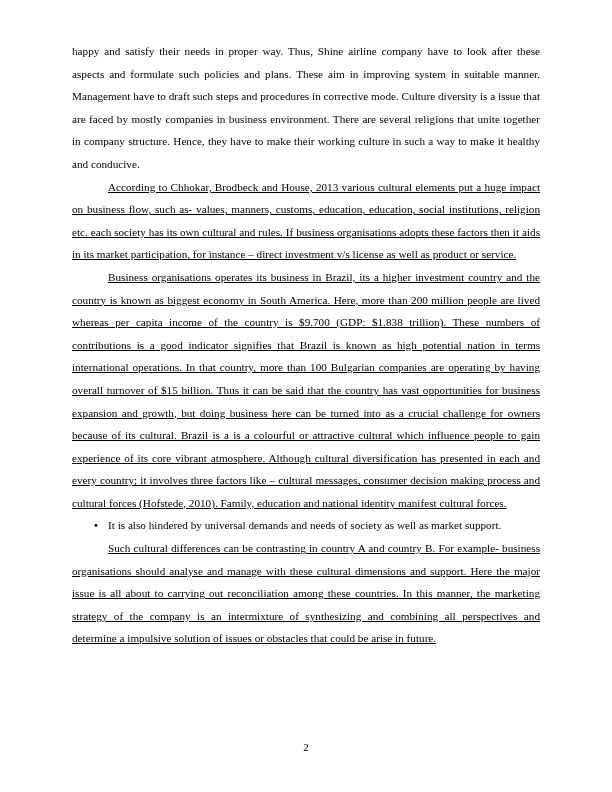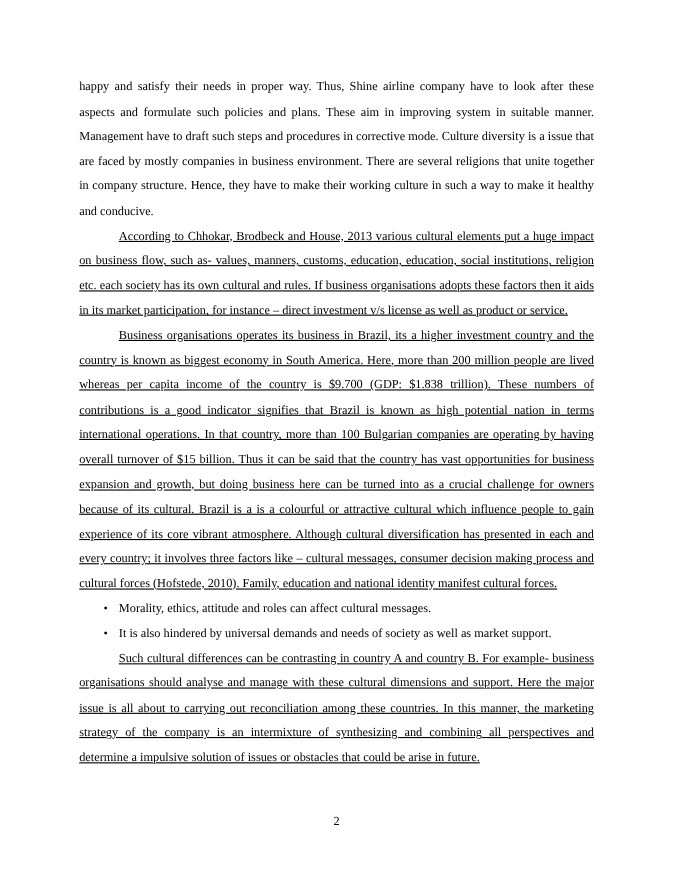--- a/index.html
+++ b/index.html
@@ -11,21 +11,21 @@
     height: 792px;
     background: #ffffff;
     font-family: "Liberation Serif", serif;
     color: #000000;
   }
   .page {
     position: relative;
     width: 612px;
     height: 712px;
     box-sizing: border-box;
-    padding: 68px 72px 0 72px;
+    padding: 40px 72px 0 72px;
   }
   .content {
     width: 468px;
   }
   p {
     margin: 0 0 0 0;
     font-size: 11.2px;
     line-height: 22.6px;
     text-align: justify;
     text-justify: inter-word;
@@ -73,21 +73,20 @@
 
     <p class="body-para">happy and satisfy their needs in proper way. Thus, Shine airline company have to look after these aspects and formulate such policies and plans. These aim in improving system in suitable manner. Management have to draft such steps and procedures in corrective mode. Culture diversity is a issue that are faced by mostly companies in business environment. There are several religions that unite together in company structure. Hence, they have to make their working culture in such a way to make it healthy and conducive.</p>
 
     <p class="body-para indent">According to Chhokar, Brodbeck and House, 2013 various cultural elements put a huge impact on business flow, such as- values, manners, customs, education, education, social institutions, religion etc. each society has its own cultural and rules. If business organisations adopts these factors then it aids in its market participation, for instance – direct investment v/s license as well as product or service.</p>
 
     <p class="body-para indent">Business organisations operates its business in Brazil, its a higher investment country and the country is known as biggest economy in South America. Here, more than 200 million people are lived  whereas per capita income of the country is $9.700 (GDP: $1.838 trillion). These numbers of contributions is a good indicator signifies that  Brazil is known as high potential nation in terms international operations. In that country, more than 100 Bulgarian companies are operating by having overall turnover of $15 billion. Thus it can be said that the country has vast opportunities for business expansion and growth, but doing business here can be turned into as a crucial challenge for owners because of its cultural. Brazil is a is a colourful or attractive cultural which influence people to gain experience of its core vibrant atmosphere. Although cultural diversification has presented in each and every country; it involves three factors like – cultural messages, consumer decision making process and cultural forces (Hofstede, 2010). Family, education and national identity manifest cultural forces.</p>
 
     <ul class="bullets">
       <li>
         <span class="bullet-dot">•</span>
-        <span>Morality, ethics, attitude and roles can affect cultural messages.</span>
       </li>
       <li>
         <span class="bullet-dot">•</span>
         <span>It is also hindered by universal demands and needs of society as well as market support.</span>
       </li>
     </ul>
 
     <p class="body-para indent">Such cultural differences can be contrasting in country A and country B. For example- business organisations should analyse and manage with these cultural dimensions and support. Here the major issue is all about to carrying out reconciliation among these countries. In this manner,  the marketing strategy of the company is an intermixture of synthesizing and combining all perspectives and determine a impulsive solution of issues or obstacles that could be arise in future.</p>
 
   </div>

